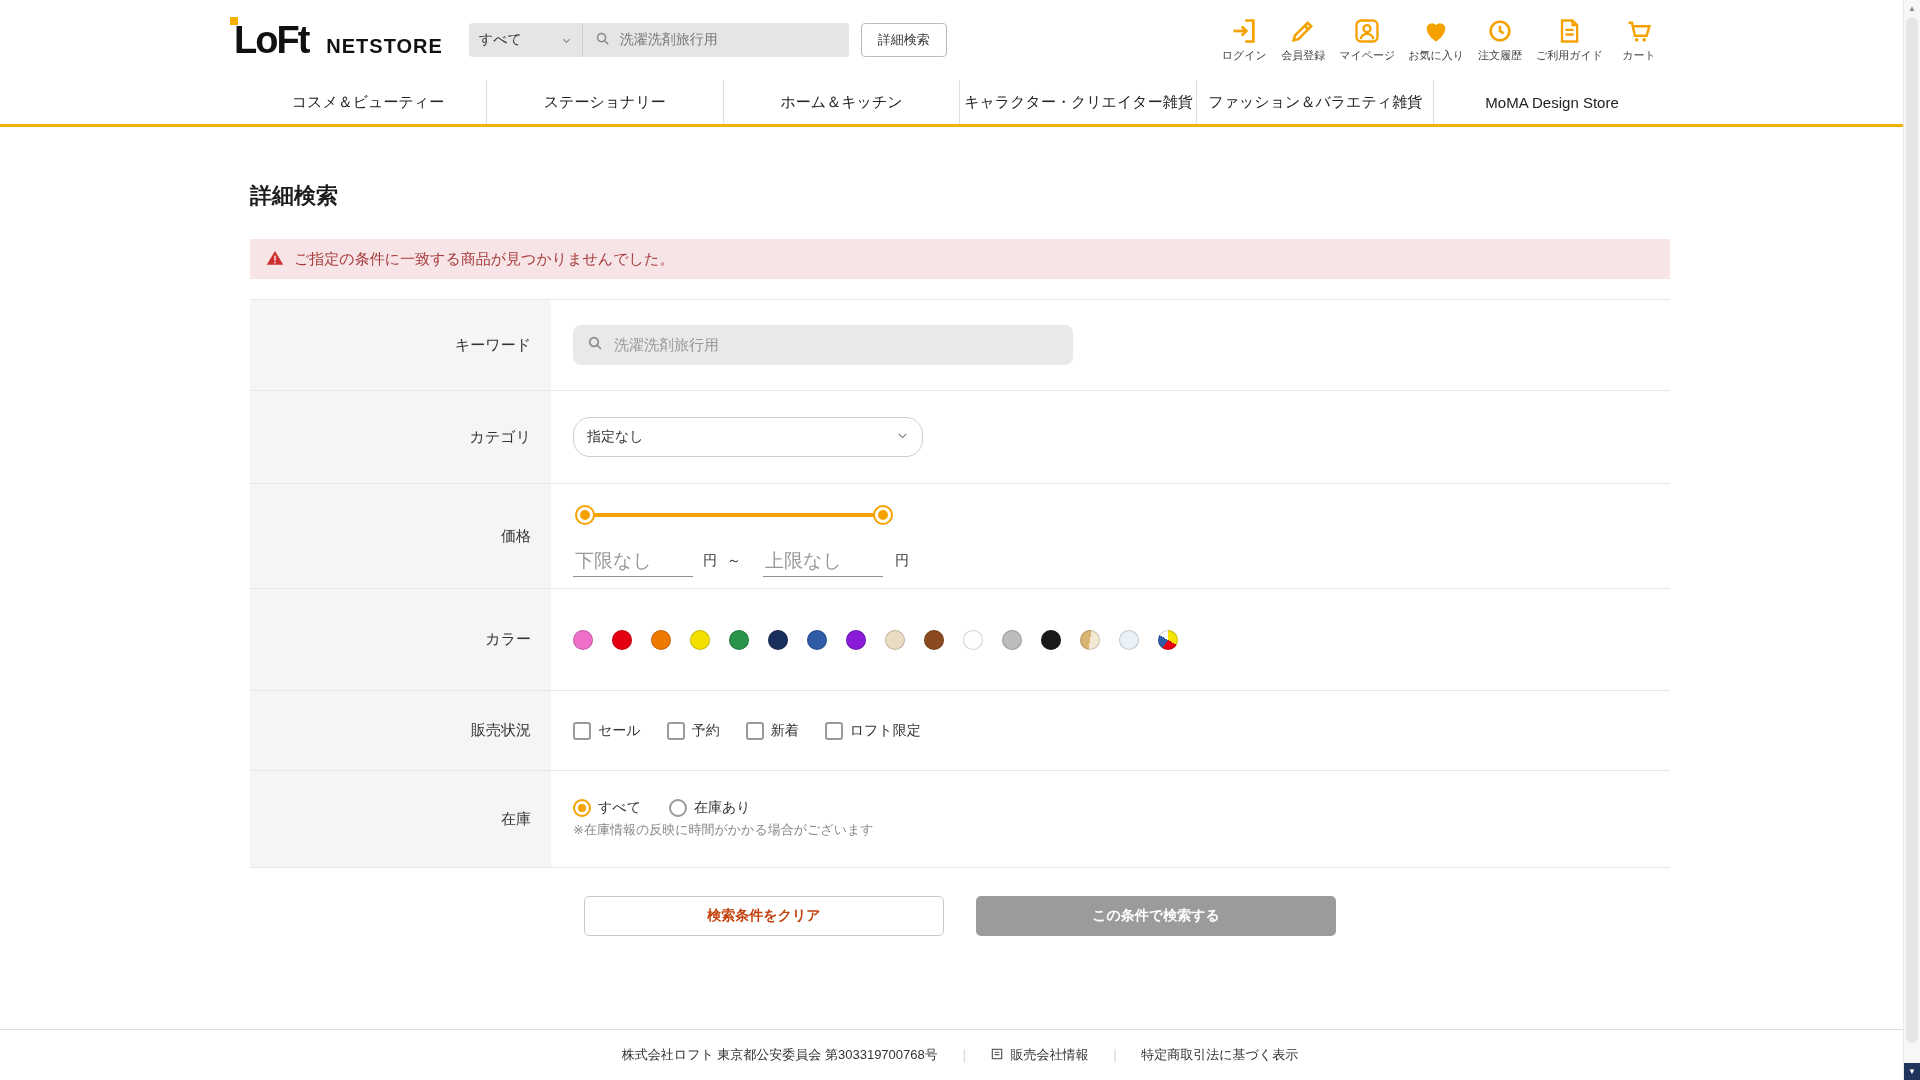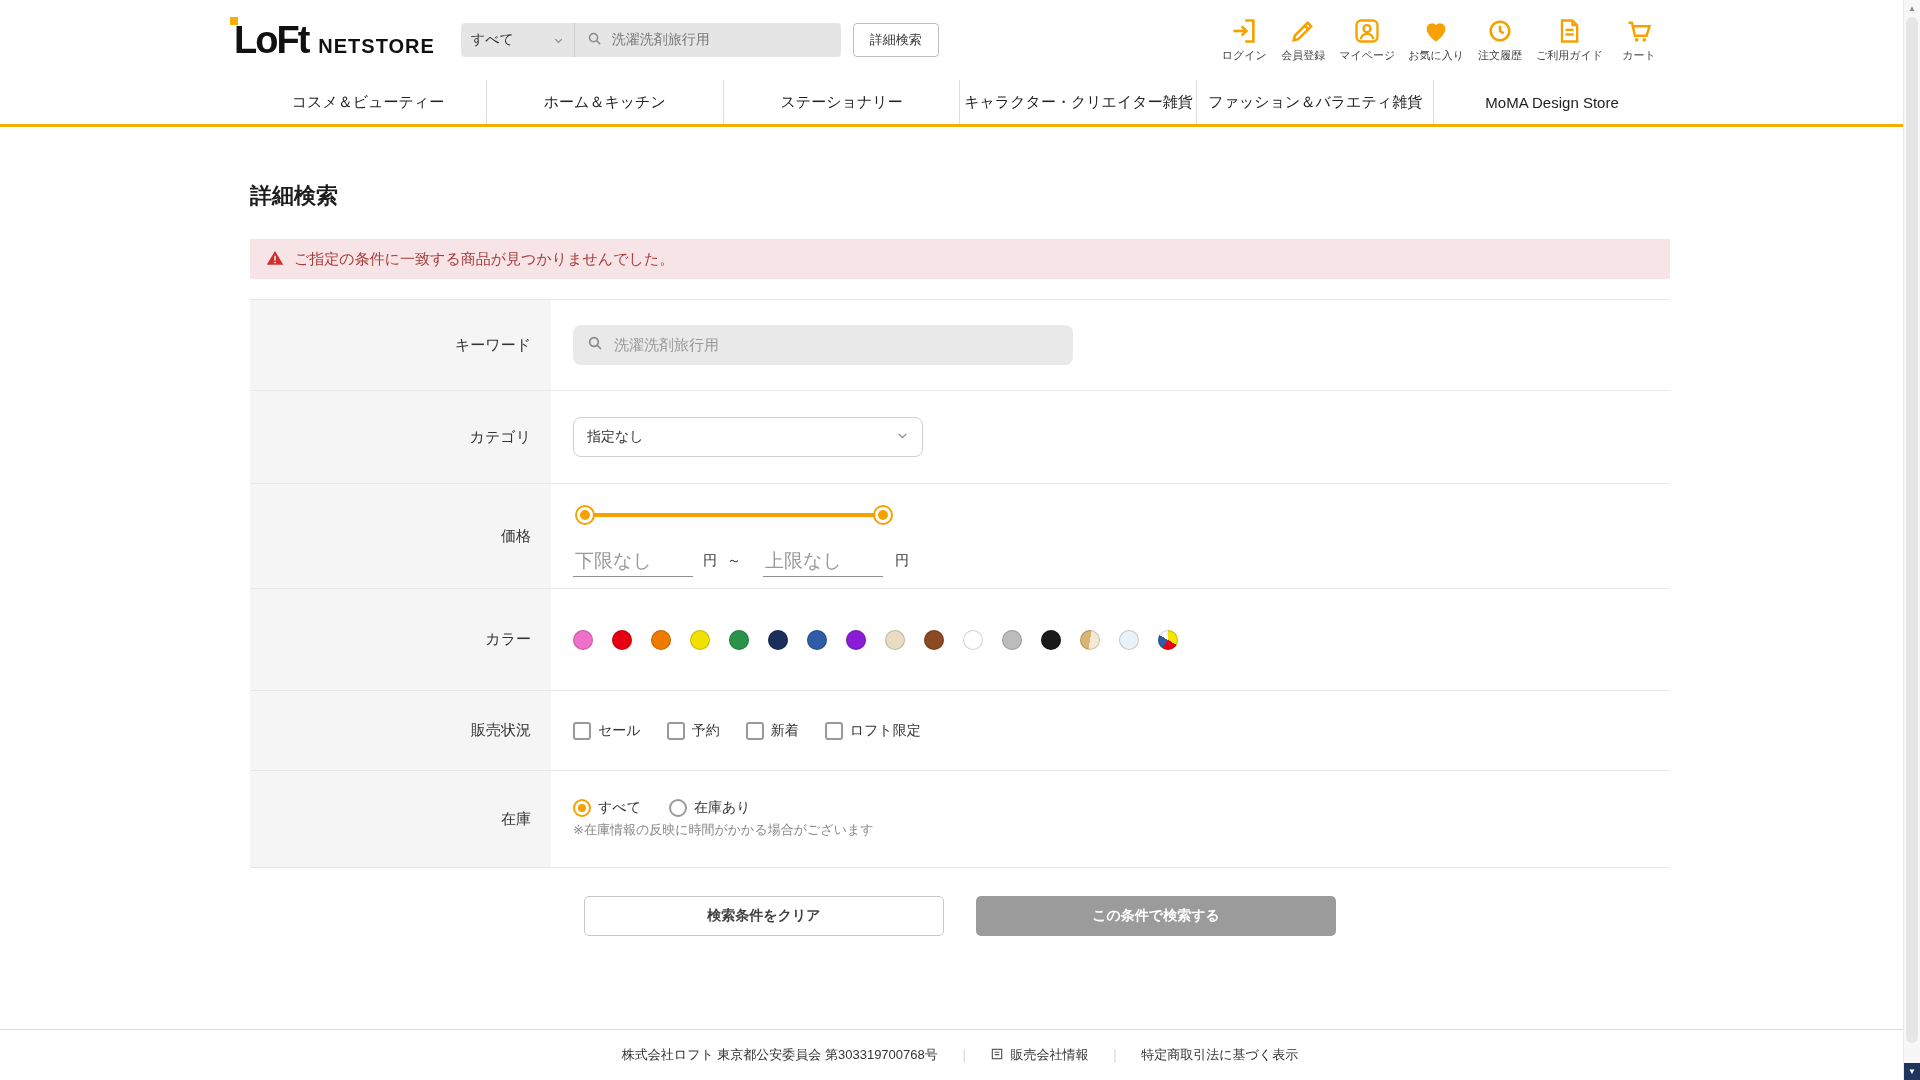--- a/index.html
+++ b/index.html
@@ -5,21 +5,21 @@
   * { box-sizing: border-box; }
   html,body { margin:0; padding:0; }
   body {
     width:1920px; height:1080px; overflow:hidden; background:#fff;
     font-family:"Liberation Sans","DejaVu Sans",sans-serif; color:#333;
     position:relative;
   }
 
   
   .header-top { height:80px; display:flex; align-items:center; padding:0 258px 0 234px; }
-  .logo { display:flex; align-items:baseline; gap:10px; cursor:pointer; position:relative; }
+  .logo { display:flex; align-items:baseline; gap:18px; cursor:pointer; position:relative; }
   .logo-accent { position:absolute; left:-4px; top:-4px; width:8px; height:8px; background:#F3B000; }
   .logo-main { font-size:38px; font-weight:800; letter-spacing:-2px; color:#111; line-height:1; }
   .logo-sub { font-size:20px; font-weight:700; letter-spacing:1px; color:#111; }
 
   .header-search { display:flex; align-items:center; margin-left:26px; gap:12px; }
   .search-combo { display:flex; align-items:stretch; height:34px; background:#E5E5E5; border-radius:4px; overflow:hidden; }
   .search-cat { width:114px; display:flex; align-items:center; justify-content:space-between; padding:0 10px; border-right:1px solid #CECECE; font-size:14px; color:#333; cursor:pointer; }
   .search-cat .chev svg { display:block; }
   .search-box { width:266px; display:flex; align-items:center; gap:8px; padding:0 12px; }
   .search-box input { border:none; background:transparent; outline:none; font-size:14px; color:#777; width:100%; font-family:inherit; }
@@ -50,21 +50,21 @@
   .row-category { min-height:93px; }
   .row-price    { min-height:105px; }
   .row-color    { min-height:102px; }
   .row-status   { min-height:80px; }
   .row-stock    { min-height:97px; }
 
   .keyword-field { width:500px; height:40px; background:#E9E9E9; border-radius:8px; display:flex; align-items:center; gap:9px; padding:0 14px; }
   .keyword-field svg { width:16px; height:16px; flex:0 0 auto; }
   .keyword-field input { border:none; background:transparent; outline:none; font-size:15px; color:#999; width:100%; font-family:inherit; }
 
-  .select { width:350px; height:40px; border:1px solid #CFCFCF; border-radius:8px; background:#fff; display:flex; align-items:center; justify-content:space-between; padding:0 13px; font-size:14px; color:#333; cursor:pointer; }
+  .select { width:350px; height:40px; border:1px solid #CFCFCF; border-radius:17px; background:#fff; display:flex; align-items:center; justify-content:space-between; padding:0 13px; font-size:14px; color:#333; cursor:pointer; }
 
   .price-slider { position:relative; width:298px; height:26px; margin:6px 0 0 12px; }
   .slider-track { position:absolute; left:0; right:0; top:50%; height:4px; margin-top:-2px; background:#F5A200; border-radius:2px; }
   .slider-handle { position:absolute; top:50%; width:16px; height:16px; border-radius:50%; background:#F5A200; border:3px solid #fff; box-shadow:0 0 0 2px #F5A200; transform:translate(-50%,-50%); cursor:pointer; }
   .handle-min { left:0; } .handle-max { left:100%; }
   .price-inputs { display:flex; align-items:center; margin-top:18px; font-size:14px; color:#333; }
   .price-input { width:120px; border:none; border-bottom:1px solid #8F8F8F; background:transparent; outline:none; font-size:19px; padding:4px 2px; color:#333; font-family:inherit; }
   .price-input::placeholder, .search-box input::placeholder, .keyword-field input::placeholder { color:#999; }
   .unit-a { margin:0 10px 0 10px; } .tilde { margin-right:22px; } .unit-b { margin-left:12px; }
 
@@ -77,21 +77,21 @@
 
   .radios { display:flex; align-items:center; gap:28px; }
   .radio { display:flex; align-items:center; gap:7px; font-size:14px; color:#333; cursor:pointer; }
   .rb { width:18px; height:18px; border-radius:50%; border:2px solid #9A9A9A; background:#fff; position:relative; }
   .radio.checked .rb { border-color:#F5A200; }
   .radio.checked .rb::after { content:""; position:absolute; left:50%; top:50%; width:8px; height:8px; margin:-4px 0 0 -4px; border-radius:50%; background:#F5A200; }
   .stock-note { font-size:13px; color:#888; margin-top:4px; }
 
   .actions { margin-top:28px; display:flex; justify-content:center; gap:32px; }
   .btn { width:360px; height:40px; border-radius:5px; font-size:14px; font-weight:700; cursor:pointer; font-family:inherit; }
-  .btn-clear { background:#fff; border:1px solid #C9C9C9; color:#404040; }
+  .btn-clear { background:#fff; border:1px solid #C9C9C9; color:#c2410c; }
   .btn-submit { background:#9B9B9B; border:none; color:#fff; }
 
   
   footer { position:absolute; top:1029px; left:0; width:1920px; border-top:1px solid #DCDCDC; background:#fff; height:51px; }
   .footer-inner { height:50px; display:flex; align-items:center; justify-content:center; font-size:13px; color:#333; }
   .sep { color:#C9C9C9; margin:0 20px; }
   .footer-link { display:flex; align-items:center; gap:6px; cursor:pointer; }
   .footer-link svg { width:14px; height:14px; }
 
   
@@ -199,22 +199,22 @@
               <circle cx="16.5" cy="19.5" r="1.6" fill="#F5A200" stroke="none"></circle>
             </svg>
         </span>
         <span class="util-label">カート</span>
       </div>
     </div>
   </div>
 
   <nav class="nav">
     <div class="nav-item">コスメ＆ビューティー</div>
+    <div class="nav-item">ステーショナリー</div>
     <div class="nav-item">ホーム＆キッチン</div>
-    <div class="nav-item">ステーショナリー</div>
     <div class="nav-item">キャラクター・クリエイター雑貨</div>
     <div class="nav-item">ファッション＆バラエティ雑貨</div>
     <div class="nav-item">MoMA Design Store</div>
   </nav>
   <div class="yellow-line"></div>
 </header>
 
 <main>
   <h1 class="page-title">詳細検索</h1>
 

